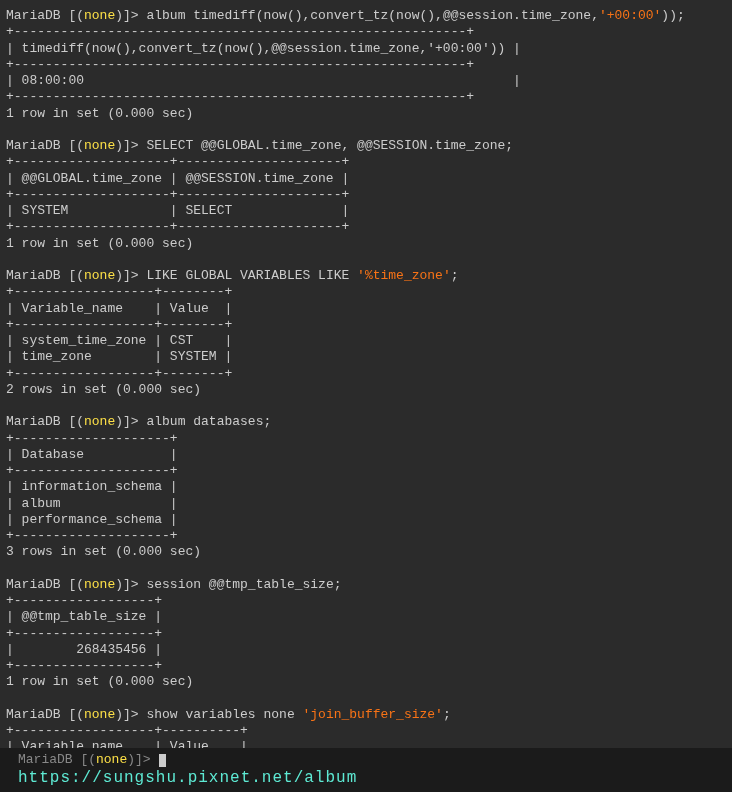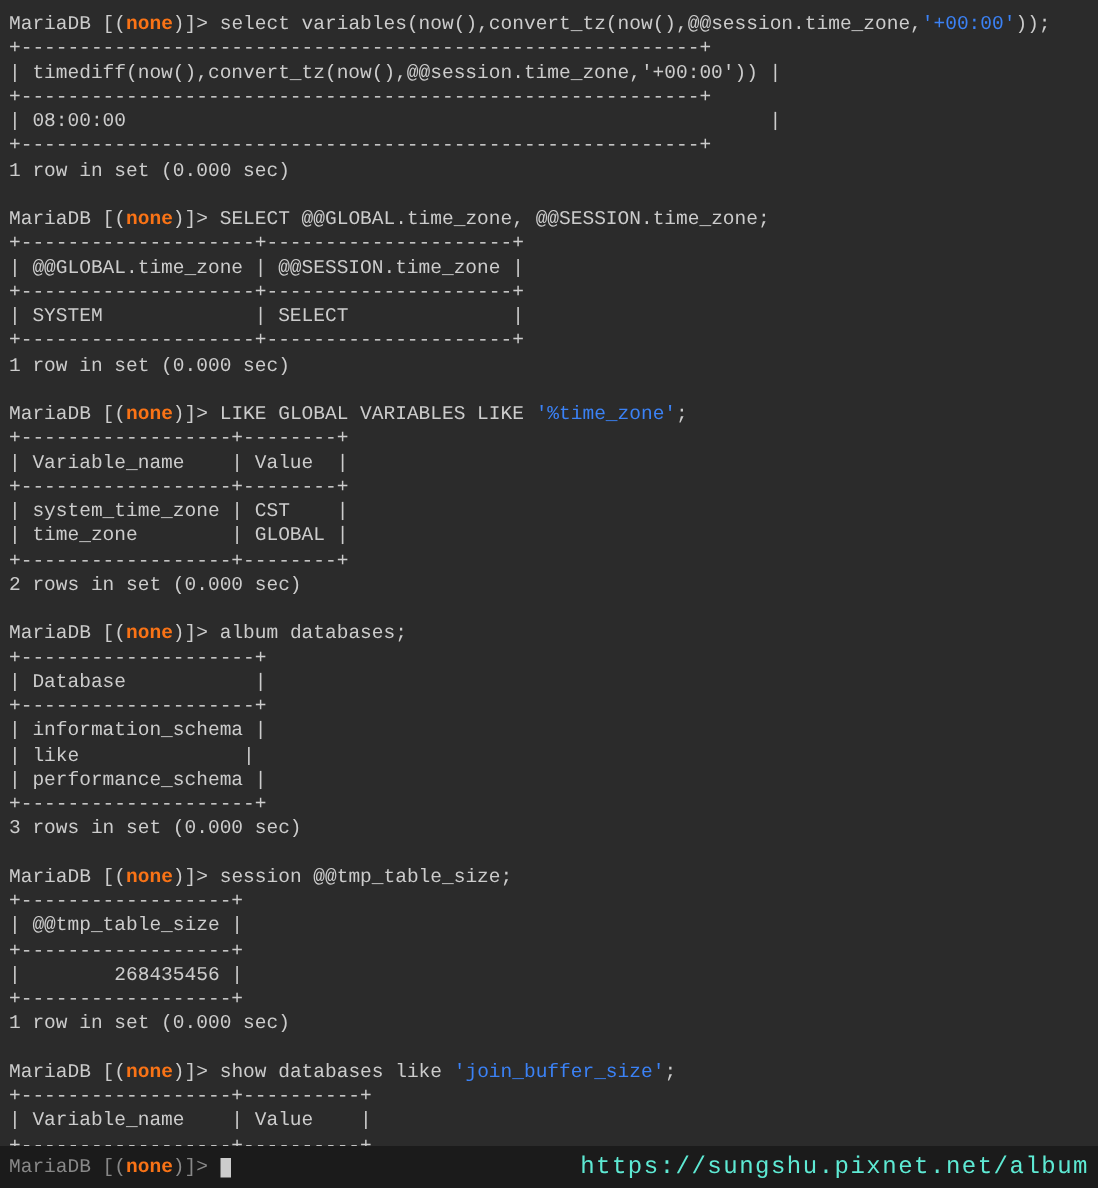--- a/index.html
+++ b/index.html
@@ -14,91 +14,91 @@
     height: 792px;
     overflow: hidden;
     position: relative;
   }
   .bottom-bar {
     position: absolute;
     bottom: 0;
     left: 0;
     right: 0;
     background: #1b1b1b;
-    padding: 4px 6px;
+    padding: 4px 18px;
     display: flex;
     justify-content: space-between;
-    align-items: center;
+    flex-direction: column;
   }
-  .prompt-db { color: #f97316; font-weight: bold; }
-  .string { color: #3b82f6; }
+  .prompt-db { color: #fde047; }
+  .string { color: #f97316; }
   .cursor {
     display: inline-block;
     width: 7px;
     height: 13px;
     background: #cccccc;
     vertical-align: text-bottom;
     margin-left: 1px;
   }
   pre { white-space: pre; font-family: inherit; }
   .watermark {
     color: #5eead4;
     font-size: 16px;
     font-family: 'Courier New', monospace;
     letter-spacing: 1px;
   }
   .dim { color: #888; }
 </style>
 </head>
 <body>
 
-<pre><span><span>MariaDB</span> [(<span class="prompt-db">none</span>)]&gt; </span><span><span>select variables(now(),convert_tz(now(),@@session.time_zone,</span><span class="string">'+00:00'</span><span>));</span></span>
+<pre><span><span>MariaDB</span> [(<span class="prompt-db">none</span>)]&gt; </span><span><span>album timediff(now(),convert_tz(now(),@@session.time_zone,</span><span class="string">'+00:00'</span><span>));</span></span>
 <span>+----------------------------------------------------------+</span>
 <span>| timediff(now(),convert_tz(now(),@@session.time_zone,'+00:00')) |</span>
 <span>+----------------------------------------------------------+</span>
 <span>| 08:00:00                                                       |</span>
 <span>+----------------------------------------------------------+</span>
 <span>1 row in set (0.000 sec)</span>
 
 <span><span>MariaDB</span> [(<span class="prompt-db">none</span>)]&gt; </span><span>SELECT @@GLOBAL.time_zone, @@SESSION.time_zone;</span>
 <span>+--------------------+---------------------+</span>
 <span>| @@GLOBAL.time_zone | @@SESSION.time_zone |</span>
 <span>+--------------------+---------------------+</span>
 <span>| SYSTEM             | SELECT              |</span>
 <span>+--------------------+---------------------+</span>
 <span>1 row in set (0.000 sec)</span>
 
 <span><span>MariaDB</span> [(<span class="prompt-db">none</span>)]&gt; </span><span><span>LIKE GLOBAL VARIABLES LIKE </span><span class="string">'%time_zone'</span><span>;</span></span>
 <span>+------------------+--------+</span>
 <span>| Variable_name    | Value  |</span>
 <span>+------------------+--------+</span>
 <span>| system_time_zone | CST    |</span>
-<span>| time_zone        | GLOBAL |</span>
+<span>| time_zone        | SYSTEM |</span>
 <span>+------------------+--------+</span>
 <span>2 rows in set (0.000 sec)</span>
 
 <span><span>MariaDB</span> [(<span class="prompt-db">none</span>)]&gt; </span><span>album databases;</span>
 <span>+--------------------+</span>
 <span>| Database           |</span>
 <span>+--------------------+</span>
 <span>| information_schema |</span>
-<span>| like              |</span>
+<span>| album              |</span>
 <span>| performance_schema |</span>
 <span>+--------------------+</span>
 <span>3 rows in set (0.000 sec)</span>
 
 <span><span>MariaDB</span> [(<span class="prompt-db">none</span>)]&gt; </span><span>session @@tmp_table_size;</span>
 <span>+------------------+</span>
 <span>| @@tmp_table_size |</span>
 <span>+------------------+</span>
 <span>|        268435456 |</span>
 <span>+------------------+</span>
 <span>1 row in set (0.000 sec)</span>
 
-<span><span>MariaDB</span> [(<span class="prompt-db">none</span>)]&gt; </span><span><span>show databases like </span><span class="string">'join_buffer_size'</span><span>;</span></span>
+<span><span>MariaDB</span> [(<span class="prompt-db">none</span>)]&gt; </span><span><span>show variables none </span><span class="string">'join_buffer_size'</span><span>;</span></span>
 <span>+------------------+----------+</span>
 <span>| Variable_name    | Value    |</span>
 <span>+------------------+----------+</span>
 <span>| join_buffer_size | 20971520 |</span>
 <span>+------------------+----------+</span>
 </pre>
 
 <div class="bottom-bar">
   <span class="dim"><span>MariaDB</span> [(<span class="prompt-db">none</span>)]&gt; <span class="cursor"></span></span>
   <span class="watermark">https://sungshu.pixnet.net/album</span>

